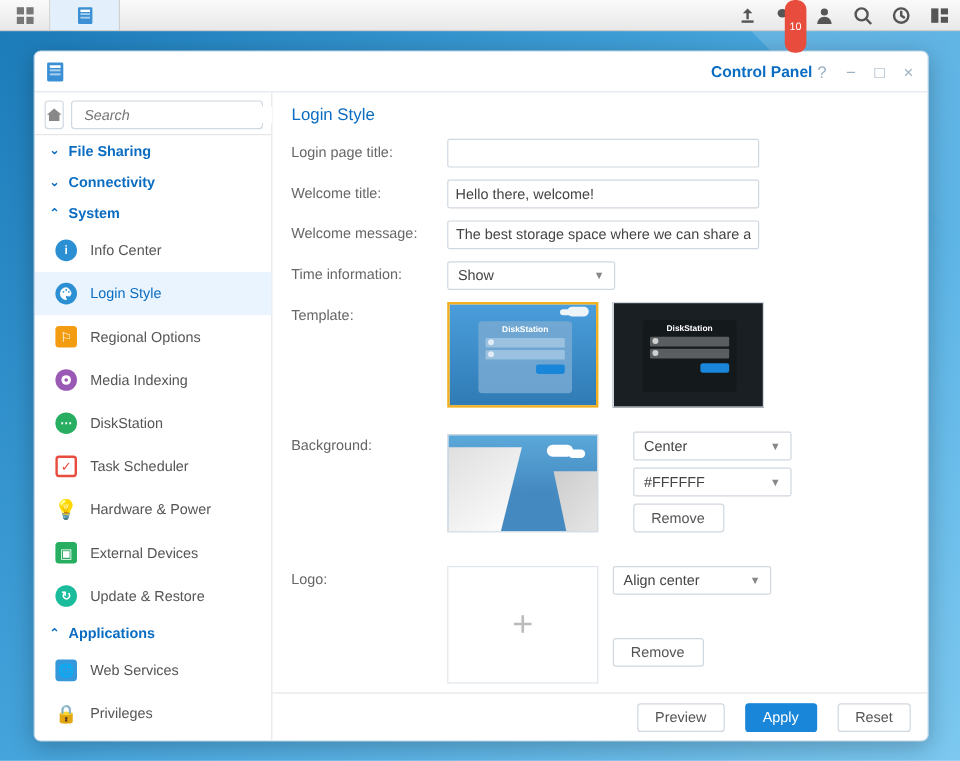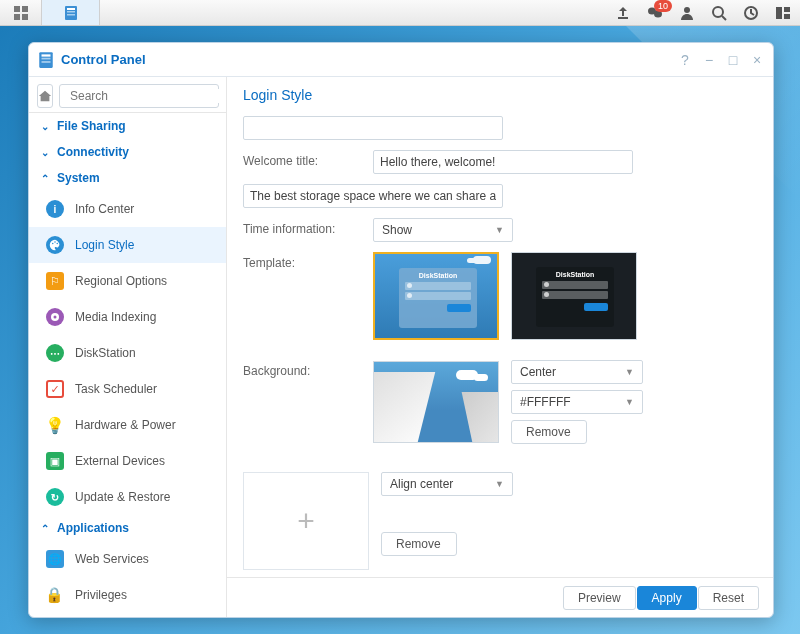--- a/index.html
+++ b/index.html
@@ -50,21 +50,21 @@
   margin-left: auto;
   display: flex;
   align-items: center;
   padding-right: 8px;
   gap: 14px;
 }
 .tb-icon { width: 18px; height: 18px; display:flex; align-items:center; justify-content:center; position:relative; cursor:pointer; color:#555; }
 .tb-badge {
   position: absolute; top: -4px; right: -8px;
   background: #e74c3c; color:#fff; font-size:9px;
-  border-radius: 8px; padding: 0 4px; line-height: 12px;
+  border-radius: 8px; padding: 16px 4px; line-height: 12px;
 }
 
 
 .window {
   position: absolute;
   top: 42px; left: 28px;
   width: 746px; height: 576px;
   background: #fff;
   border: 1px solid #bcd3e6;
   border-radius: 6px;
@@ -73,21 +73,21 @@
   flex-direction: column;
 }
 .window-titlebar {
   height: 34px;
   display: flex;
   align-items: center;
   border-bottom: 1px solid #e0e7ee;
   padding: 0 8px;
 }
 .window-title-icon { width:18px; height:18px; margin-right:6px; }
-.window-title { flex:1; text-align:left; color:#0a6dc2; font-size:13px; font-weight:600; }
+.window-title { flex:1; text-align:right; color:#0a6dc2; font-size:13px; font-weight:600; }
 .window-controls { display:flex; gap:8px; color:#9bb2c4; }
 .win-ctrl { width:16px; height:16px; display:flex; align-items:center; justify-content:center; cursor:pointer; font-size:14px; }
 
 
 .toolbar-row {
   display: flex;
   align-items: center;
   height: 34px;
   padding: 0 8px;
   gap: 6px;
@@ -103,21 +103,21 @@
   flex: 1;
   max-width: 160px;
   height: 24px;
   border: 1px solid #d0d8e0;
   border-radius: 3px;
   display:flex; align-items:center;
   padding: 0 6px; gap:4px;
   color:#aaa;
 }
 .search-box input {
-  border:none; outline:none; flex:1; font-size:12px; color:#0f766e;
+  border:none; outline:none; flex:1; font-size:12px; color:#0f766e;font-style:italic;
 }
 
 
 .window-body { flex:1; display:flex; overflow:hidden; }
 
 
 .sidebar {
   width: 198px;
   border-right: 1px solid #e6e6e6;
   overflow-y: auto;
@@ -231,21 +231,21 @@
   height:24px; padding:0 14px;
   border:1px solid #cfd8e0; background:#fff;
   border-radius:3px; font-size:12px; color:#555;
   cursor:pointer; display:inline-flex; align-items:center;
 }
 .btn.primary { background:#1a86d9; color:#fff; border-color:#1a86d9; }
 
 .footer {
   height:40px; border-top:1px solid #e6e6e6;
   display:flex; align-items:center; justify-content:flex-end;
-  padding: 0 14px; gap:1px;
+  padding: 0 14px; gap:17px;
 }
 
 
 .ico-circle { width:18px; height:18px; border-radius:50%; display:flex; align-items:center; justify-content:center; color:#fff; font-size:10px; font-weight:bold; }
 .ico-square { width:18px; height:18px; border-radius:3px; display:flex; align-items:center; justify-content:center; color:#fff; font-size:11px; }
 
 </style>
 </head>
 <body>
 
@@ -443,33 +443,35 @@
           </span>
         <span>Privileges</span>
       </div>
     </div>
 
     <div class="content">
       <div class="content-title">Login Style</div>
       <div class="content-scroll">
 
         <div class="form-row">
+          <div class="form-label">Login page title:</div>
           <div class="form-field">
             <input class="text-input" value="" style="">
           </div>
         </div>
 
         <div class="form-row">
           <div class="form-label">Welcome title:</div>
           <div class="form-field">
             <input class="text-input" value="Hello there, welcome!" style="">
           </div>
         </div>
 
         <div class="form-row">
+          <div class="form-label">Welcome message:</div>
           <div class="form-field">
             <input class="text-input" value="The best storage space where we can share all our m" style="">
           </div>
         </div>
 
         <div class="form-row">
           <div class="form-label">Time information:</div>
           <div class="form-field">
             <div class="select-input">
               <span>Show</span>
@@ -498,41 +500,42 @@
                   <div class="thumb-field"></div>
                   <div class="thumb-btn"></div>
                 </div>
               </div>
             </div>
           </div>
         </div>
 
         <div class="form-row" style="margin-top:10px">
           <div class="form-label">Background:</div>
-          <div class="form-field" style="display:flex; gap:12px; align-items:center">
+          <div class="form-field" style="display:flex; gap:29px; align-items:flex-end">
             <div class="bg-thumb">
               <div class="geom"></div>
                 <div class="geom2"></div>
                 <div class="cloud"></div>
             </div>
             <div class="bg-controls">
               <div class="select-input wide">
                 <span>Center</span>
                 <span class="dd-arrow">▼</span>
               </div>
               <div class="select-input wide">
                 <span>#FFFFFF</span>
                 <span class="dd-arrow">▼</span>
               </div>
               <button class="btn" style="width:76px">Remove</button>
             </div>
           </div>
         </div>
 
         <div class="form-row" style="margin-top:18px">
+          <div class="form-label">Logo:</div>
           <div class="form-field" style="display:flex; gap:12px; align-items:flex-start">
             <div class="logo-drop">
               <span>+</span>
             </div>
             <div class="bg-controls">
               <div class="select-input wide">
                 <span>Align center</span>
                 <span class="dd-arrow">▼</span>
               </div>
               <div style="height:24px"></div>

